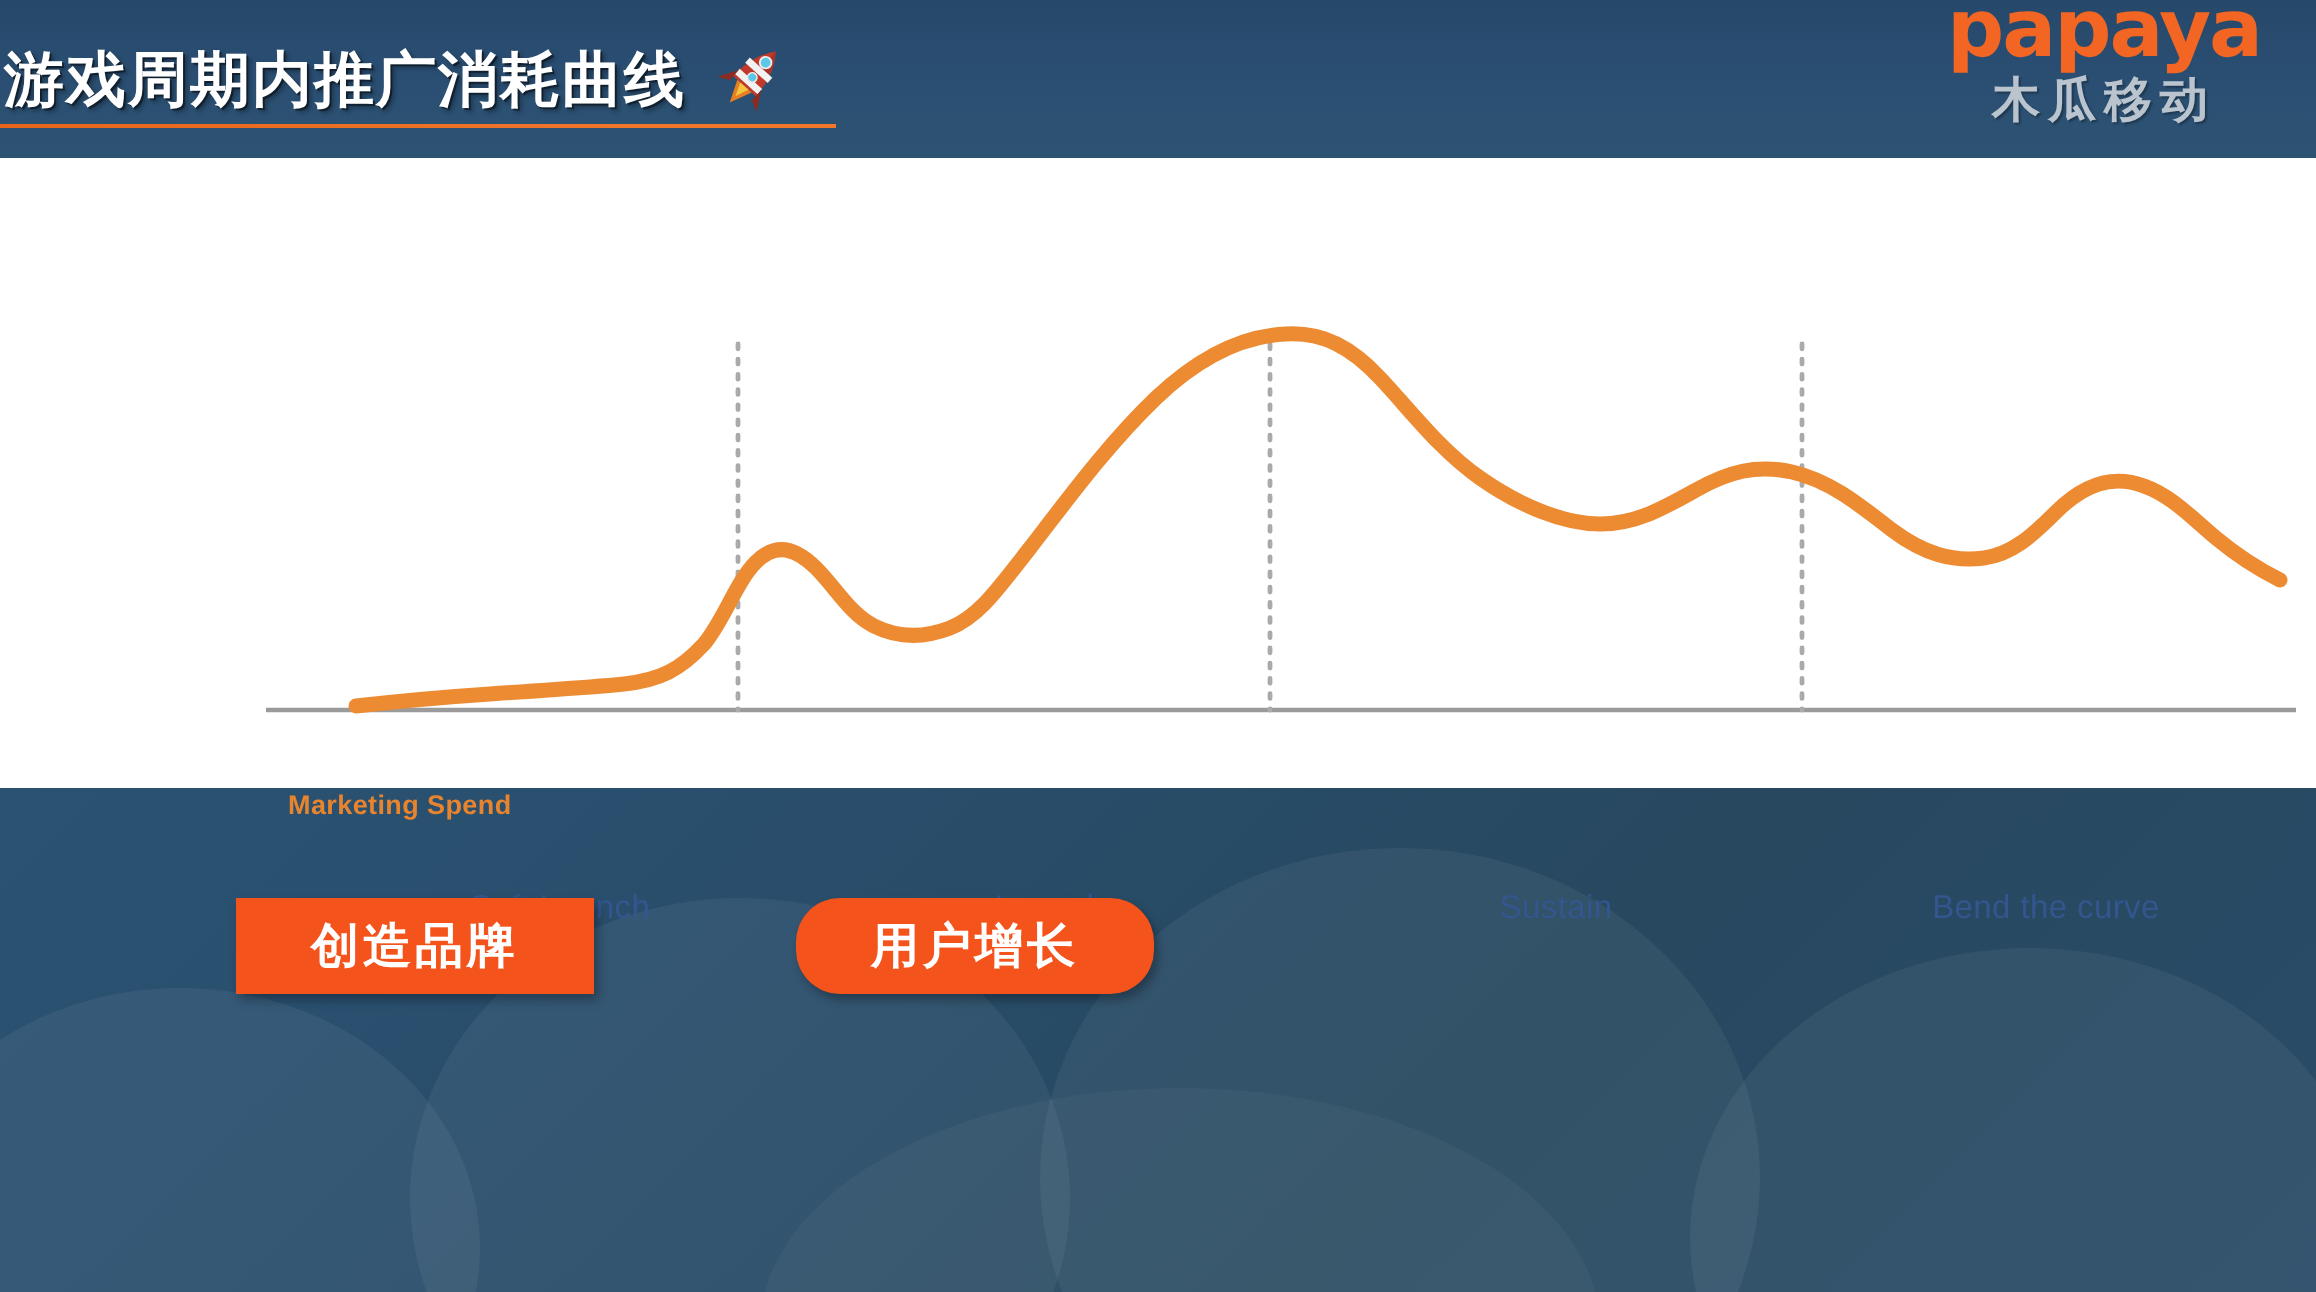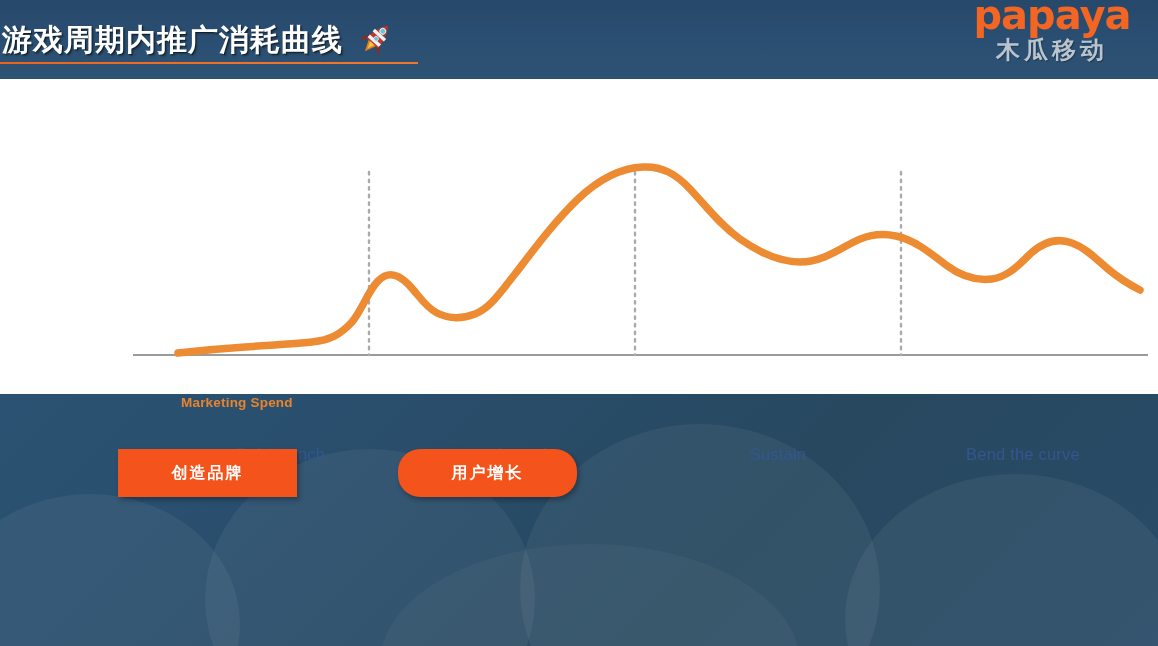--- a/index.html
+++ b/index.html
@@ -42,35 +42,35 @@
     font-size:24px;font-weight:bold;color:#b9c4ce;letter-spacing:4px;line-height:28px;
     text-shadow:1px 1px 1px rgba(0,0,0,0.3);}
 
   
   .panel{position:absolute;left:0;top:79px;width:1158px;height:315px;background:#ffffff;}
   .panel-title{position:absolute;left:22px;top:4px;width:760px;
     font-family:"Liberation Sans","DejaVu Sans",sans-serif;
     font-size:38px;line-height:52px;color:#1a1a1a;font-weight:400;letter-spacing:0.5px;}
   .chart-svg{position:absolute;left:0;top:0;width:1158px;height:315px;}
   .spend-label{position:absolute;left:144px;top:316px;
-    font-size:13.5px;color:#e8832e;font-weight:bold;letter-spacing:0.2px;margin-left:37px;}
+    font-size:13.5px;color:#e8832e;font-weight:bold;letter-spacing:0.2px;}
   .phase{position:absolute;top:366px;font-size:16.5px;color:#33568f;
     text-align:center;letter-spacing:0.2px;}
   .phase.p0{left:190px;width:180px;}
   .phase.p1{left:435px;width:180px;}
   .phase.p2{left:688px;width:180px;}
   .phase.p3{left:933px;width:180px;}
 
   
   .boxrow{position:absolute;left:0;top:449px;width:1158px;height:48px;}
   .obox{position:absolute;height:48px;background:#f4531b;
     display:flex;align-items:center;justify-content:center;
     box-shadow:2px 3px 5px rgba(0,0,0,0.30);}
   .obox span{font-family:"DejaVu Sans","Liberation Sans",sans-serif;
-    font-size:16px;font-weight:bold;color:#ffffff;letter-spacing:2px;}
+    font-size:24px;font-weight:bold;color:#ffffff;letter-spacing:2px;}
   .obox.b0{left:118px;width:179px;}
   .obox.b1{left:398px;width:179px;border-radius:22px;}
   .obox.b2{left:671px;width:178px;}
   .obox.b3{left:934px;width:179px;}
 
   .wide-box{position:absolute;left:118px;top:545px;width:995px;height:49px;
     background:#f4531b;display:flex;align-items:center;justify-content:center;
     box-shadow:2px 3px 6px rgba(0,0,0,0.32);}
   .wide-box span{font-family:"DejaVu Sans","Liberation Sans",sans-serif;
     font-size:25px;font-weight:bold;color:#ffffff;letter-spacing:3px;}

